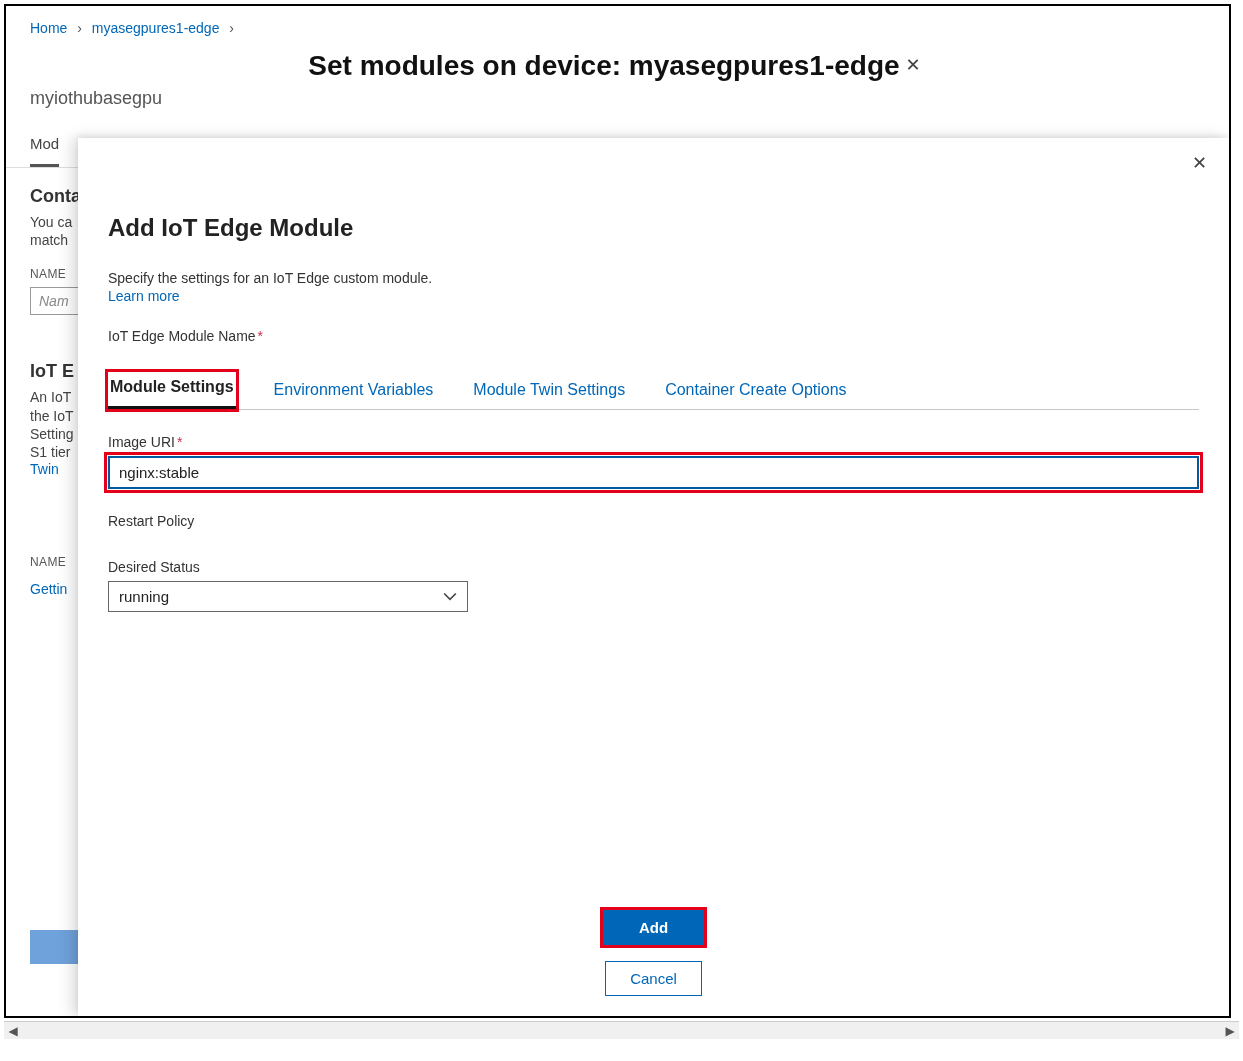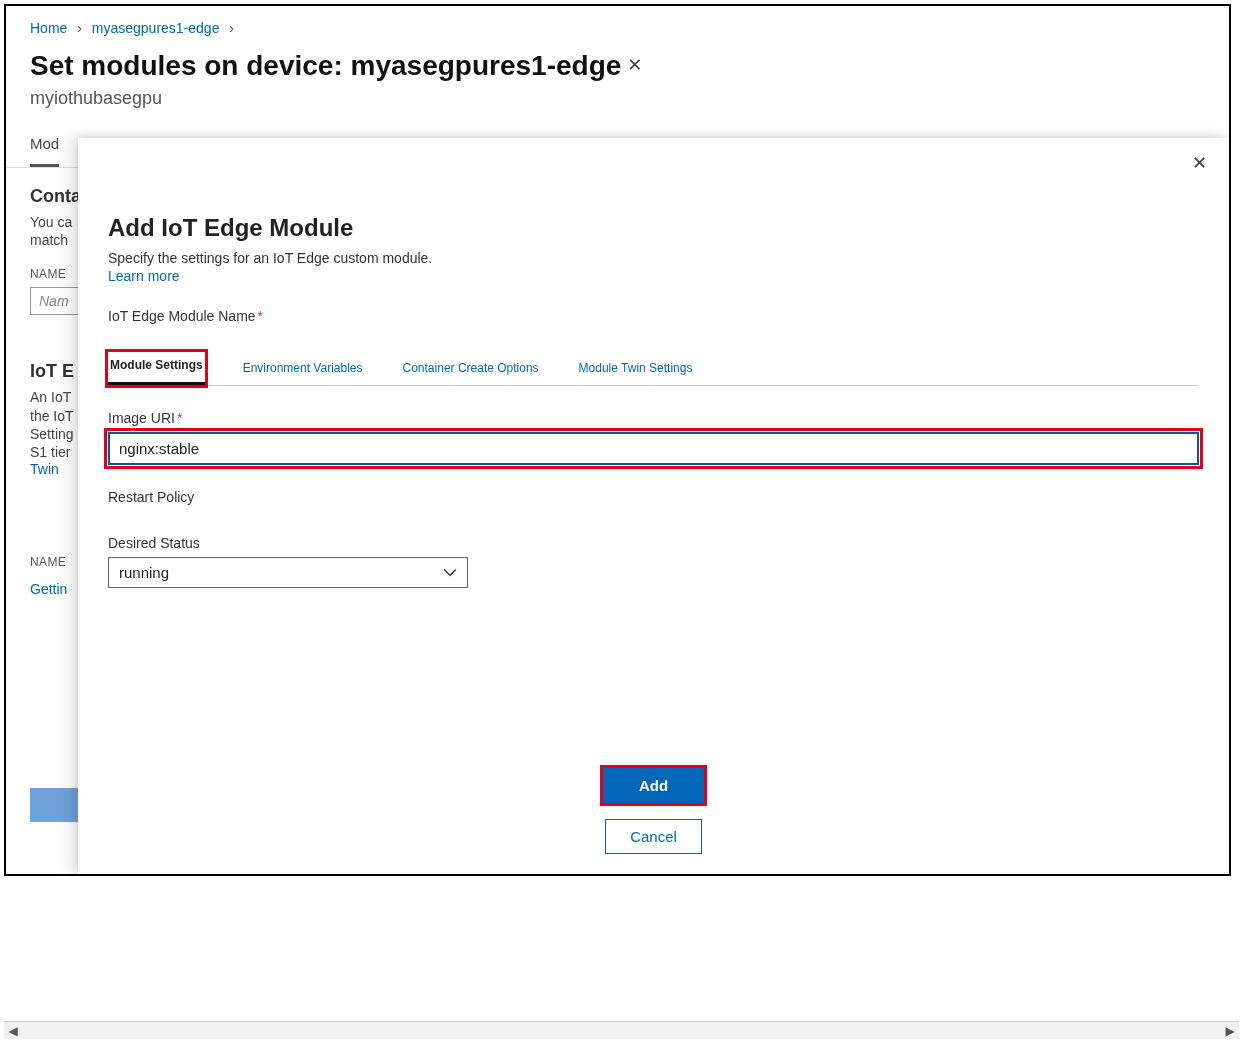--- a/index.html
+++ b/index.html
@@ -9,36 +9,36 @@
       color: #323130;
       background: #fff;
       width: 1243px;
       height: 1061px;
       overflow: hidden;
       position: relative;
     }
     .frame {
       border: 2px solid #000;
       width: 1227px;
-      height: 872px;
+      height: 1014px;
       margin: 4px;
       position: relative;
       background: #fff;
       overflow: hidden;
     }
     .breadcrumb {
       padding: 14px 24px 6px 24px;
       font-size: 14px;
     }
     .breadcrumb a { color: #0067b8; text-decoration: none; }
     .breadcrumb .sep { color: #555; margin: 0 6px; }
     .page-header {
       padding: 8px 24px 4px 24px;
       display: flex;
-      justify-content: flex-start;
+      justify-content: center;
       align-items: flex-start;
     }
     .page-title { font-size: 28px; font-weight: 600; color: #111; }
     .page-subtitle { padding: 2px 7px 16px 24px; color: #555; font-size: 18px; }
     .close-x {
       font-size: 18px; color: #444; cursor: pointer; background: none; border: none;
       padding: 4px 6px;
     }
     .tabs-bg {
       padding: 0 24px;
@@ -75,21 +75,21 @@
       background: #fff;
       box-shadow: -6px 0 14px rgba(0,0,0,0.14), 0 -2px 6px rgba(0,0,0,0.08);
       padding: 26px 30px 20px 30px;
       display: flex;
       flex-direction: column;
     }
     .panel-close {
       position: absolute; right: 22px; top: 14px;
       background: none; border: none; font-size: 18px; color: #444; cursor: pointer;
     }
-    .panel-title { font-size: 24px; font-weight: 600; margin-top: 50px; margin-bottom: 8px; color: #222; }
+    .panel-title { font-size: 24px; font-weight: 600; margin-top: 50px; margin-bottom: 28px; color: #222; }
     .panel-desc { font-size: 14px; color: #333; margin-bottom: 2px; }
     .learn-more { color: #0067b8; text-decoration: none; font-size: 14px; }
     .field-label { font-size: 14px; color: #333; margin-top: 24px; margin-bottom: 6px; }
     .req { color: #c4314b; margin-left: 2px; }
     .text-input {
       width: 100%;
       border: 1px solid #666;
       padding: 7px 10px;
       font-size: 15px;
       color: #222;
@@ -101,21 +101,21 @@
 
     .panel-tabs {
       margin-top: 22px;
       border-bottom: 1px solid #c8c8c8;
       display: flex;
       gap: 36px;
       align-items: flex-end;
     }
     .panel-tab {
       padding: 6px 2px 10px 2px;
-      font-size: 12px;
+      font-size: 16px;
       color: #0067b8;
       cursor: pointer;
       border: none; background: none;
     }
     .panel-tab.active {
       color: #222; font-weight: 600;
       border-bottom: 4px solid #111;
       margin-bottom: -1px;
     }
     .tab-wrap-hl {
@@ -221,22 +221,22 @@
 
     <div class="field-label">
       <span>IoT Edge Module Name</span><span class="req">*</span>
     </div>
 
     <div class="panel-tabs">
       <span class="tab-wrap-hl hl-red-tight">
         <button class="panel-tab active">Module Settings</button>
       </span>
       <button class="panel-tab">Environment Variables</button>
+      <button class="panel-tab">Module Twin Settings</button>
       <button class="panel-tab">Container Create Options</button>
-      <button class="panel-tab">Module Twin Settings</button>
     </div>
 
     <div class="field-label">
       <span>Image URI</span><span class="req">*</span>
     </div>
     <input class="text-input focus-blue hl-red" type="text" value="nginx:stable" style="">
 
     <div class="field-label">Restart Policy</div>
 
     <div class="field-label">Desired Status</div>

